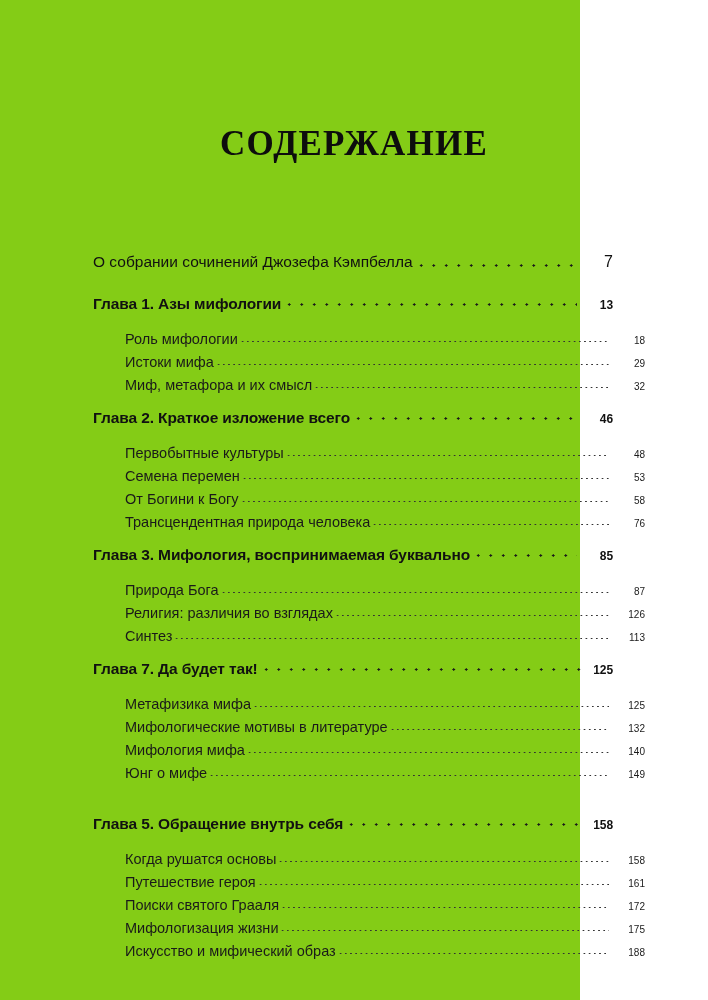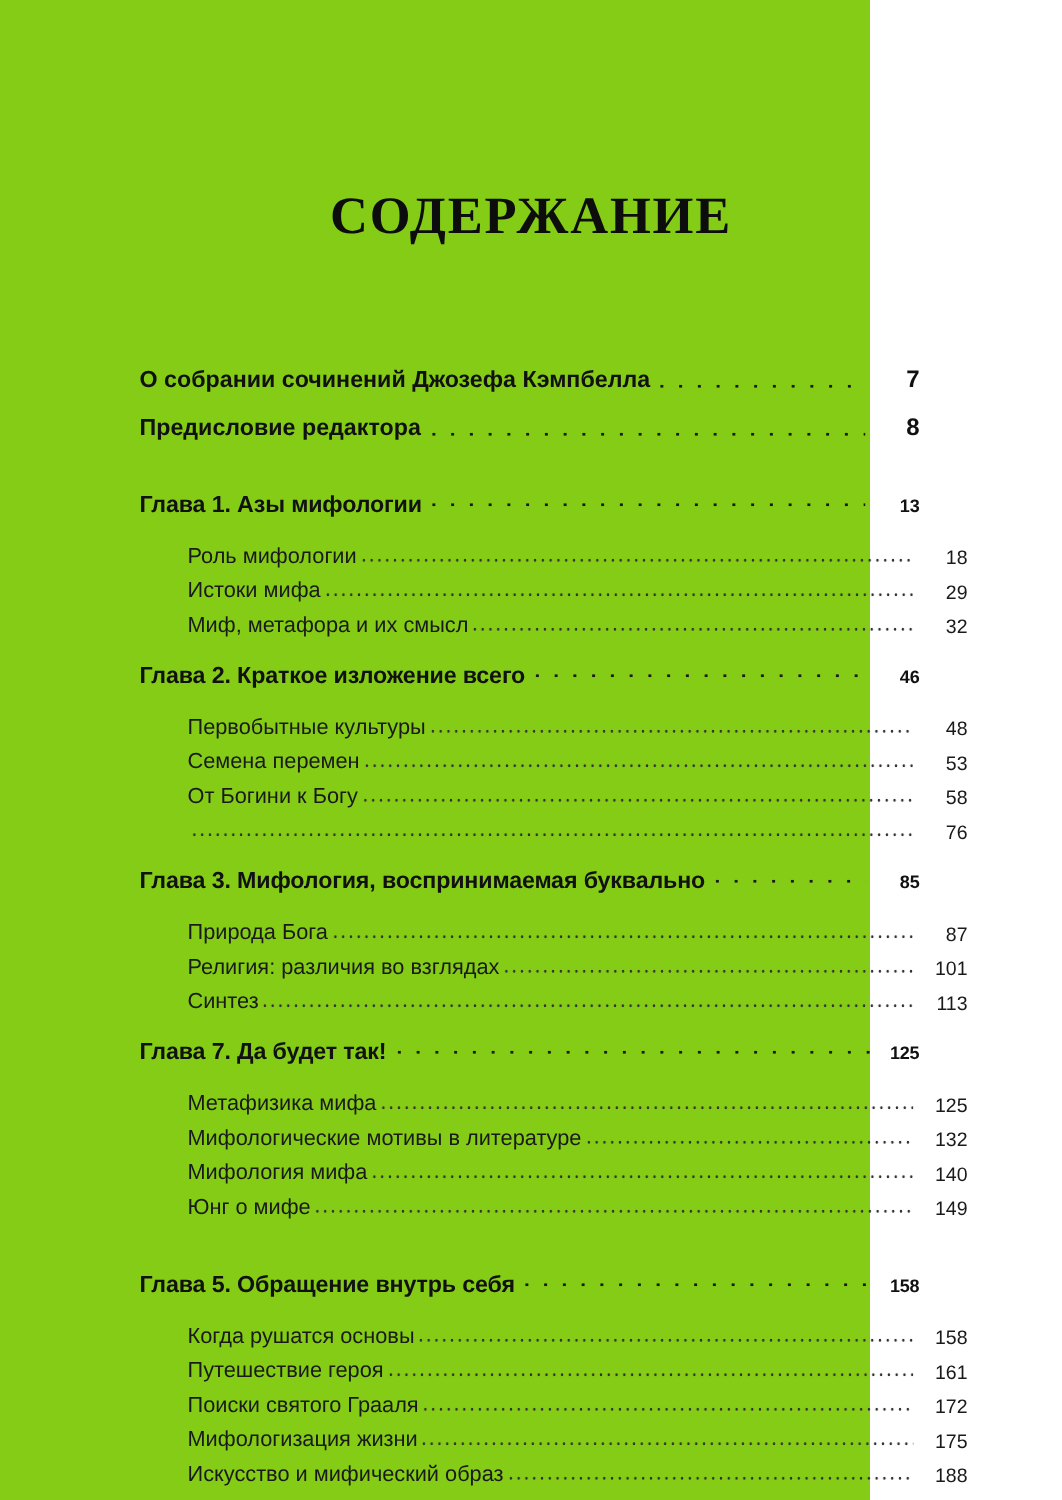--- a/index.html
+++ b/index.html
@@ -84,24 +84,24 @@
   }
 
   .entry .num {
     flex: 0 0 auto;
     text-align: right;
   }
 
   
   .entry.front {
     font-family: "Liberation Sans", "DejaVu Sans", sans-serif;
-    font-weight: bold;
+    font-weight: normal;
     font-size: 15.5px;
     height: 32px;
-    align-items: flex-start;
+    align-items: center;
   }
   .entry.front .leader::after {
     background-image: radial-gradient(circle, #1a1a1a 1.1px, transparent 1.2px);
     background-size: 12.5px 3px;
     background-position: 0 0;
     background-repeat: repeat-x;
     height: 3px;
   }
   .entry.front .num { min-width: 34px; font-size: 16px; }
 
@@ -128,21 +128,21 @@
     align-items: flex-end;
     padding-left: 32px;
     color: #1a1a1a;
   }
   .entry.sub .leader::after {
     background-image: radial-gradient(circle, #333333 0.9px, transparent 1.0px);
     background-size: 5.2px 3px;
     background-repeat: repeat-x;
     height: 3px;
   }
-  .entry.sub .num { min-width: 34px; font-size: 13px; }
+  .entry.sub .num { min-width: 34px; font-size: 10px; }
 
   
   .entry.tight .leader { margin-right: 0px; }
   .entry.tight .num { min-width: 32px; }
 </style>
 </head>
 <body>
 
 <div class="page">
 
@@ -151,25 +151,20 @@
   <div class="toc-body">
 
     <div class="group">
 
       <div class="entry front">
         <span class="label">О собрании сочинений Джозефа Кэмпбелла</span>
         <span class="leader"></span>
         <span class="num">7</span>
       </div>
 
-      <div class="entry front">
-        <span class="label">Предисловие редактора</span>
-        <span class="leader"></span>
-        <span class="num">8</span>
-      </div>
 
     </div>
 
     <div class="group">
       <div class="entry chapter">
         <span class="label">Глава 1. Азы мифологии</span>
         <span class="leader"></span>
         <span class="num">13</span>
       </div>
       <div class="entry sub">
@@ -204,40 +199,41 @@
         <span class="label">Семена перемен</span>
         <span class="leader"></span>
         <span class="num">53</span>
       </div>
       <div class="entry sub">
         <span class="label">От Богини к Богу</span>
         <span class="leader"></span>
         <span class="num">58</span>
       </div>
       <div class="entry sub">
+        <span class="label">Трансцендентная природа человека</span>
         <span class="leader"></span>
         <span class="num">76</span>
       </div>
     </div>
 
     <div class="group">
       <div class="entry chapter">
         <span class="label">Глава 3. Мифология, воспринимаемая буквально</span>
         <span class="leader"></span>
         <span class="num">85</span>
       </div>
       <div class="entry sub">
         <span class="label">Природа Бога</span>
         <span class="leader"></span>
         <span class="num">87</span>
       </div>
       <div class="entry sub">
         <span class="label">Религия: различия во взглядах</span>
         <span class="leader"></span>
-        <span class="num">101</span>
+        <span class="num">126</span>
       </div>
       <div class="entry sub">
         <span class="label">Синтез</span>
         <span class="leader"></span>
         <span class="num">113</span>
       </div>
     </div>
 
     <div class="group">
       <div class="entry chapter tight">

